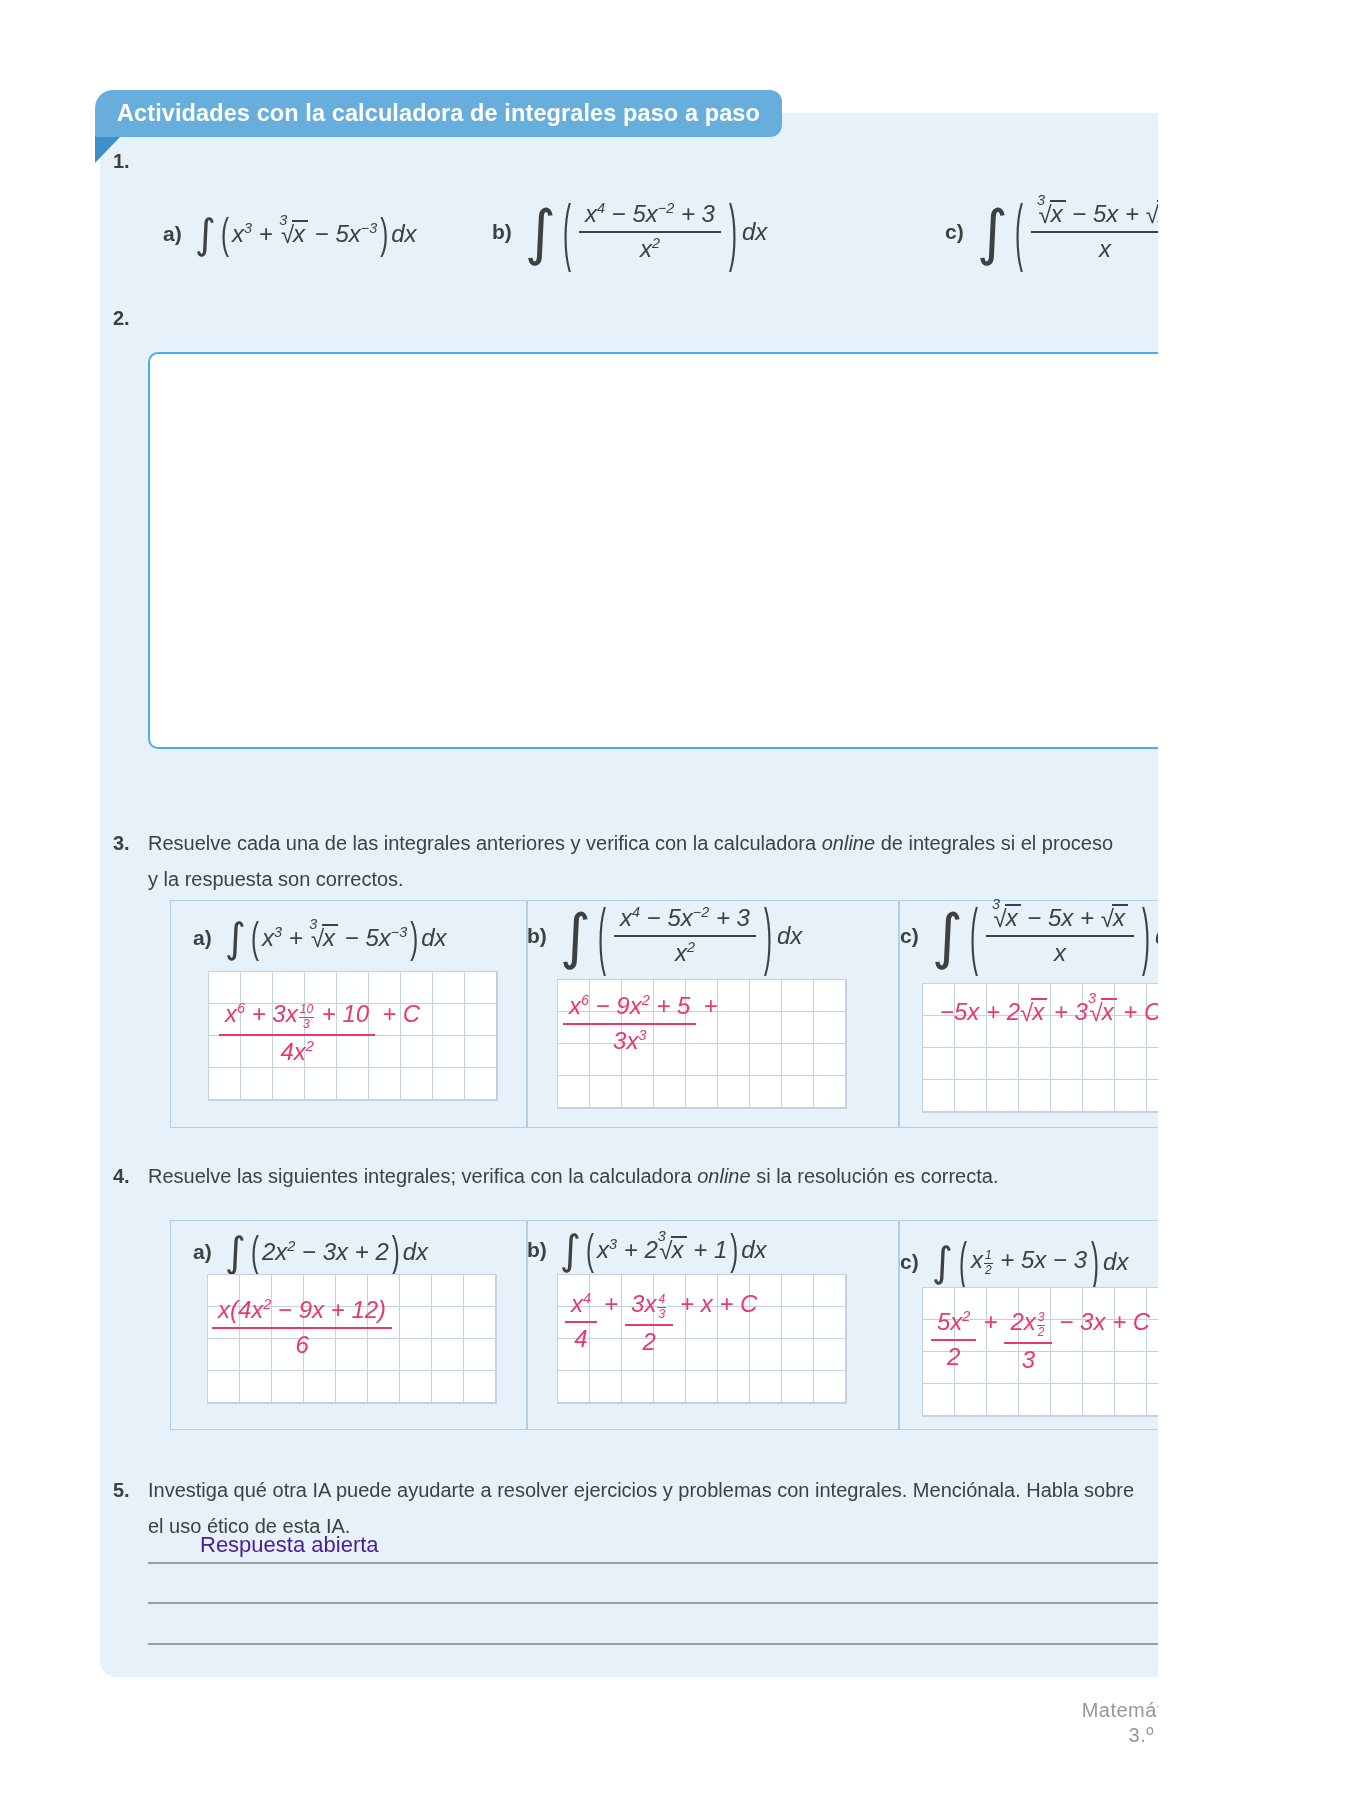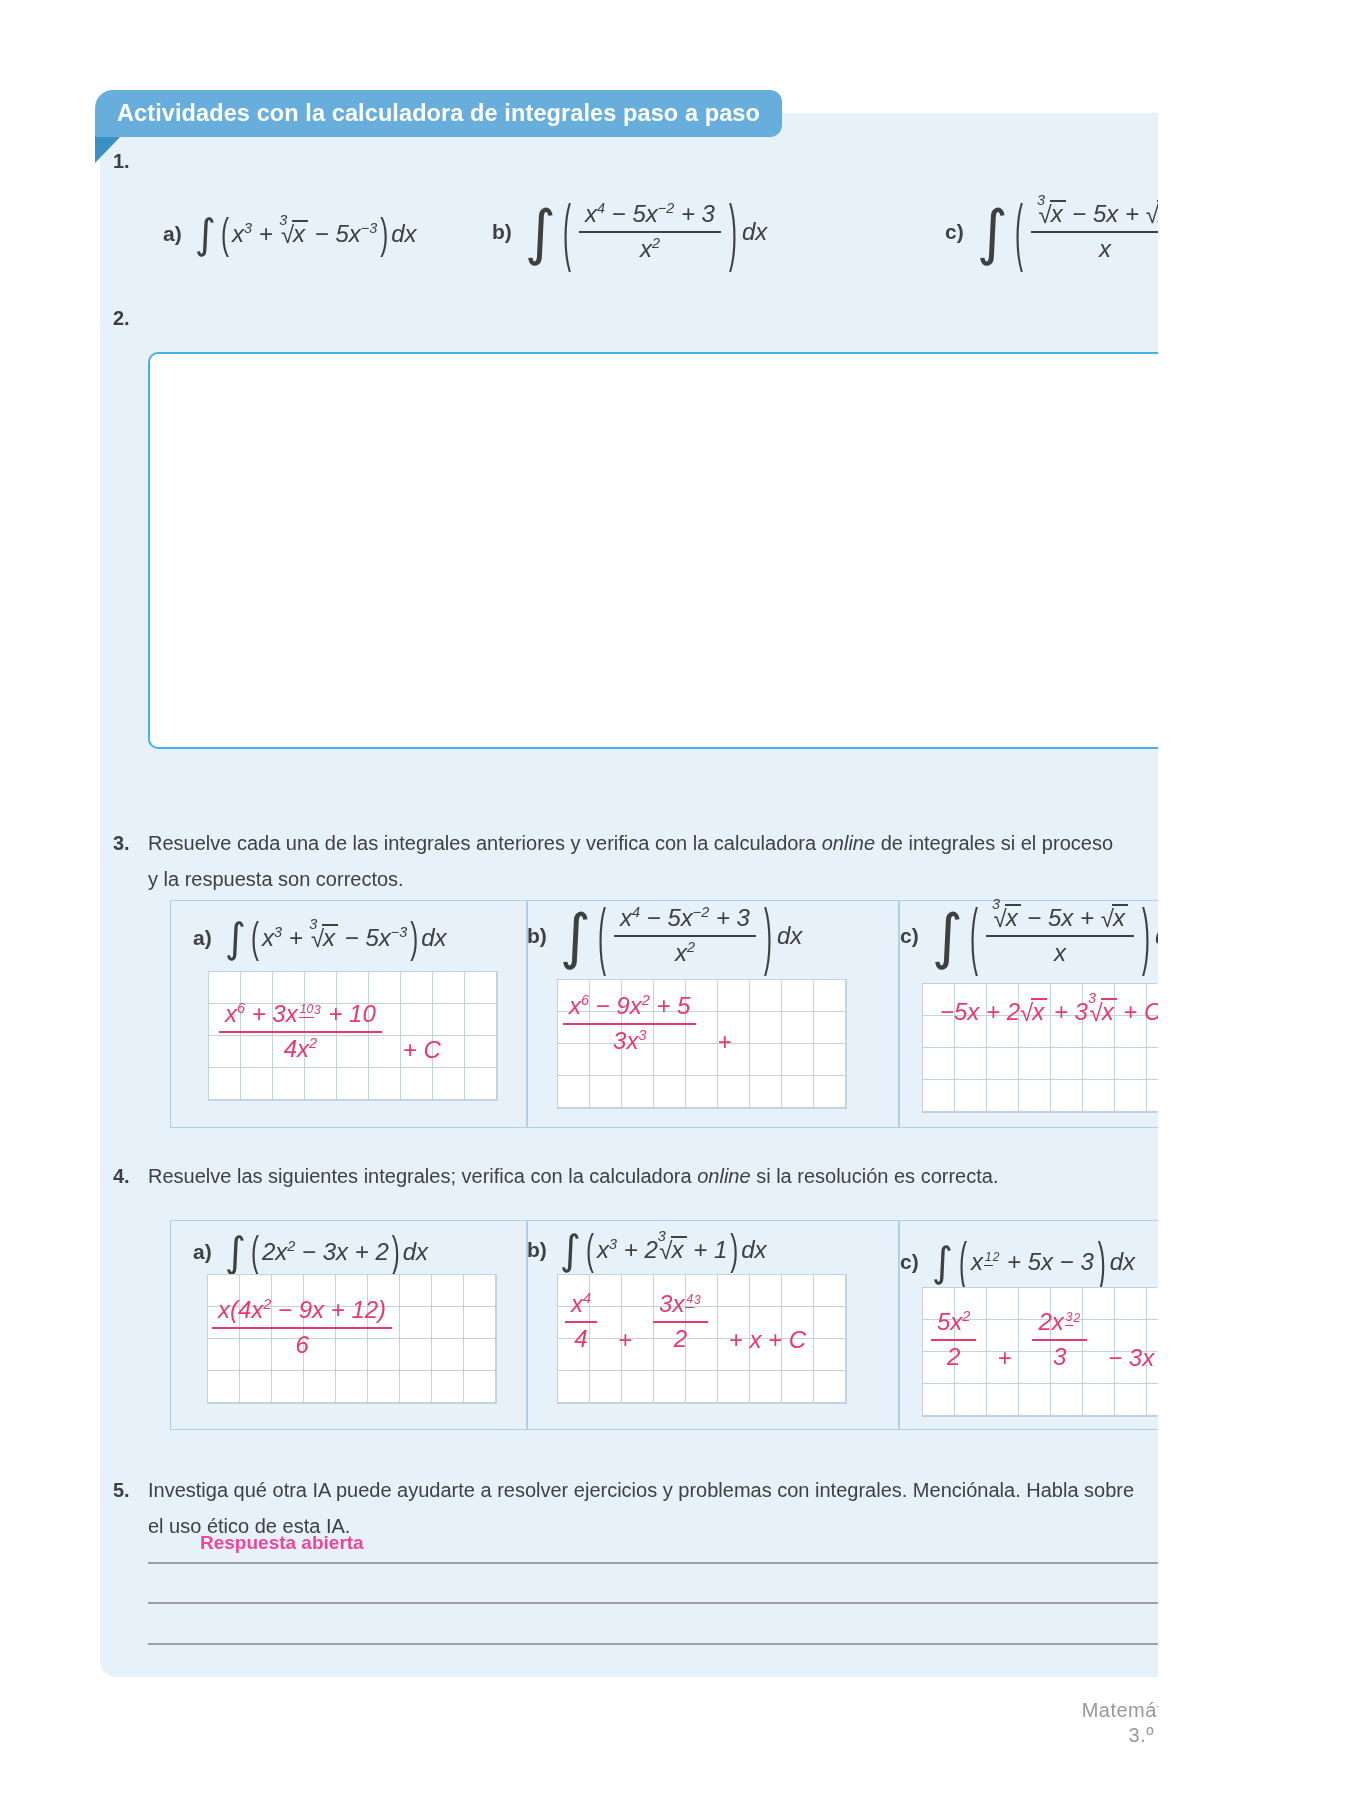--- a/index.html
+++ b/index.html
@@ -33,21 +33,21 @@
   .ig { font-style:normal; font-family:"DejaVu Sans",sans-serif; font-size:1.7em; line-height:1; margin-right:2px; }
   .ig.big { font-size:2.5em; }
   .p { font-style:normal; display:inline-block; line-height:1; }
   .p1 { transform:scaleY(1.8); margin:0 3px; }
   .p2 { transform:scaleY(3.1); margin:0 5px; }
   .p15 { transform:scaleY(2.35); margin:0 4px; }
   .fr { display:inline-flex; flex-direction:column; align-items:center; margin:0 3px; line-height:1.2; }
   .fr .nu { border-bottom:2px solid currentColor; padding:0 6px 2px; }
   .fr .de { padding-top:2px; }
   .mrow sup, .ans sup { font-size:0.6em; line-height:0; }
-  .sf { display:inline-flex; flex-direction:row; align-items:center; font-size:0.5em;
+  .sf { display:inline-flex; flex-direction:column; align-items:center; font-size:0.5em;
         line-height:1.15; vertical-align:0.75em; margin:0 1px; }
   .sf .sn { border-bottom:1.5px solid currentColor; padding:0 1px; }
   .rt { white-space:nowrap; }
   .rs { font-style:normal; position:relative; top:1px; }
   .rx { display:inline-block; line-height:1.0; border-top:2px solid currentColor; padding:0 3px 0 1px; margin-left:-2px; }
   .ri { font-size:0.5em; position:relative; top:-0.55em; margin-right:-0.45em; }
   
   .bhead { position:absolute; display:flex; align-items:center; gap:13px; font-size:24px; }
   .bhead .lbl { font-weight:bold; font-size:21px; flex:none; }
   
@@ -59,25 +59,25 @@
   .acont { position:absolute; border:1.5px solid #abd2ea; }
   .acont .vdiv { position:absolute; top:0; bottom:0; width:1.5px; background:#abd2ea; }
   .grid {
     position:absolute; width:289px; height:129px; background-color:#ffffff;
     background-image:
       linear-gradient(to right, #c3d2e0 1px, transparent 1px),
       linear-gradient(to bottom, #c3d2e0 1px, transparent 1px);
     background-size:32px 32px;
     border-right:1px solid #c3d2e0; border-bottom:1px solid #c3d2e0;
   }
-  .ans { position:absolute; display:inline-flex; align-items:flex-end; gap:18px;
+  .ans { position:absolute; display:inline-flex; align-items:flex-start; gap:4px;
          color:#e8396f; font-style:italic; font-size:24px; white-space:nowrap; z-index:3; }
   .ans .fr .nu { border-bottom:2px solid currentColor; }
   
-  .open-answer { position:absolute; left:200px; top:1532px; color:#ec4899; font-size:19px;font-weight:bold; }
+  .open-answer { position:absolute; left:200px; top:1532px; color:#4c1d95; font-size:22px; }
   .rule { position:absolute; left:148px; width:1092px; border-top:2px solid #9c9ea1; }
   
   .footer-subject { position:absolute; left:1000px; top:1698px; width:190px; text-align:right;
                     color:#96989b; font-size:20px; line-height:1.25; letter-spacing:0.5px; }
   .page-number { position:absolute; left:1258px; top:1688px; color:#58595c;
                  font-size:40px; font-weight:bold; letter-spacing:1px; }
 </style>
 </head>
 <body>
 

